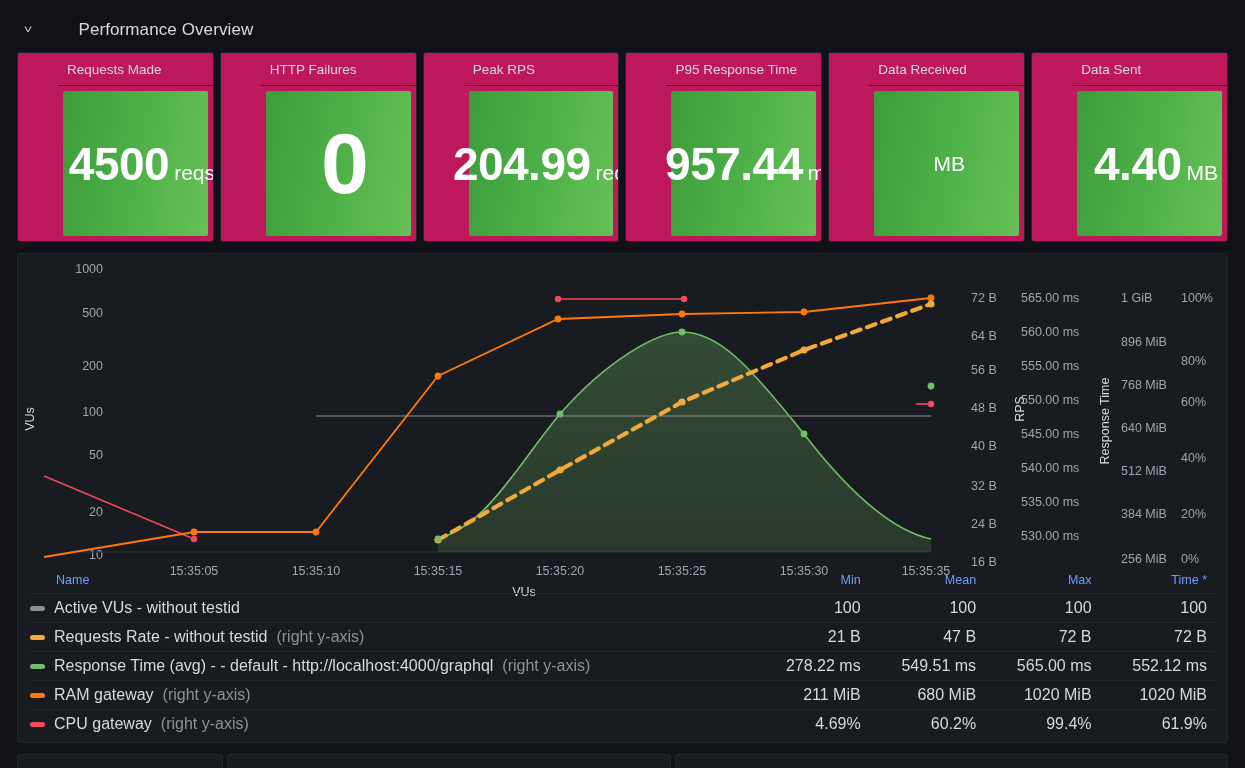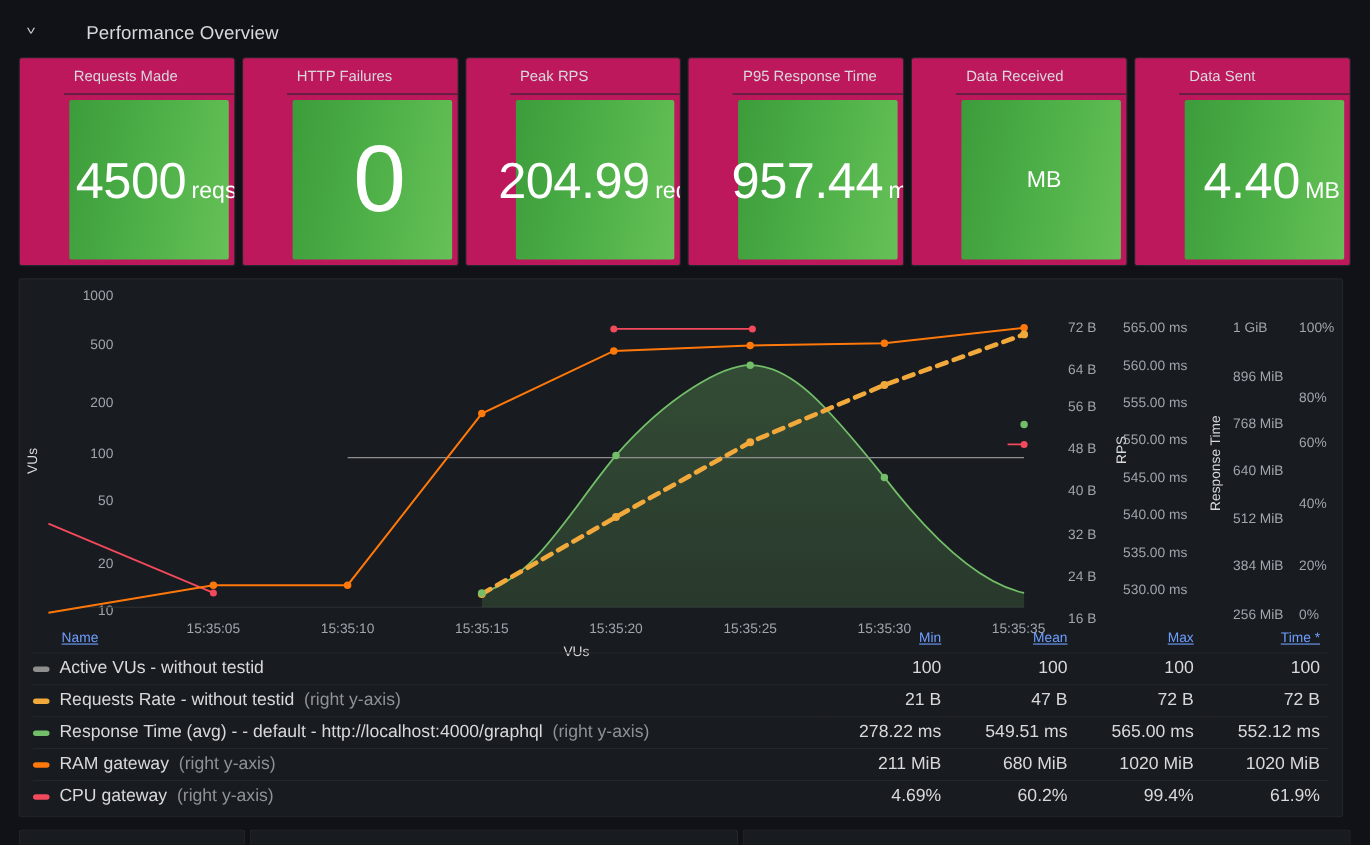--- a/index.html
+++ b/index.html
@@ -32,43 +32,43 @@
   }
   .stat-body {
     flex: 1; margin: 5px; border-radius: 2px;
     display: flex; align-items: center; justify-content: center;
     background: linear-gradient(100deg, #3c9c3b 0%, #4bae46 45%, #66c157 100%);
   }
   .stat-value {
     display: flex; align-items: baseline; color: #ffffff;
     white-space: nowrap;
   }
-  .stat-num { font-size: 46px; font-weight: 400; letter-spacing: -.5px; margin-left: 13px; }
+  .stat-num { font-size: 46px; font-weight: 700; letter-spacing: -.5px; margin-left: 13px; }
   .stat-unit { font-size: 21px; margin-left: 5px; font-weight: 400; }
   .stat-panel.big .stat-num { font-size: 86px; }
 
   .graph-panel {
-    margin: 11px 24px 0 17px; height: 490px;
+    margin: 11px 17px 0 17px; height: 490px;
     background: #181b1f; border: 1px solid #22252b;
     border-radius: 3px; position: relative; overflow: hidden;
   }
   .plot-wrap { position: absolute; inset: 0; }
   svg.graph { display: block; }
 
   .ax-label { fill: #9fa6ad; font-size: 12.5px; font-family: "Liberation Sans", sans-serif; }
   .ax-title { fill: #d8d9da; font-size: 12.5px; font-family: "Liberation Sans", sans-serif; }
 
   .legend {
     position: absolute; left: 0; right: 0; bottom: 0;
     padding: 0 12px 4px 12px;
   }
   table.legend-table { width: 100%; border-collapse: collapse; }
   table.legend-table th {
     color: #6e9fff; font-size: 12.5px; font-weight: 500;
-    text-align: right; padding: 4px 8px 6px 8px; text-decoration: underline;
+    text-align: right; padding: 4px 8px 6px 8px;
   }
   table.legend-table th.name-col { text-align: left; padding-left: 26px; }
   table.legend-table td {
     color: #d8d9da; font-size: 16px; text-align: right;
     padding: 5px 8px; border-top: 1px solid #23262b;
     white-space: nowrap;
   }
   table.legend-table td.name-cell { text-align: left; padding-left: 0; }
   .lg-name { display: flex; align-items: center; gap: 9px; }
   .swatch { width: 15px; height: 5px; border-radius: 3px; flex: none; }

